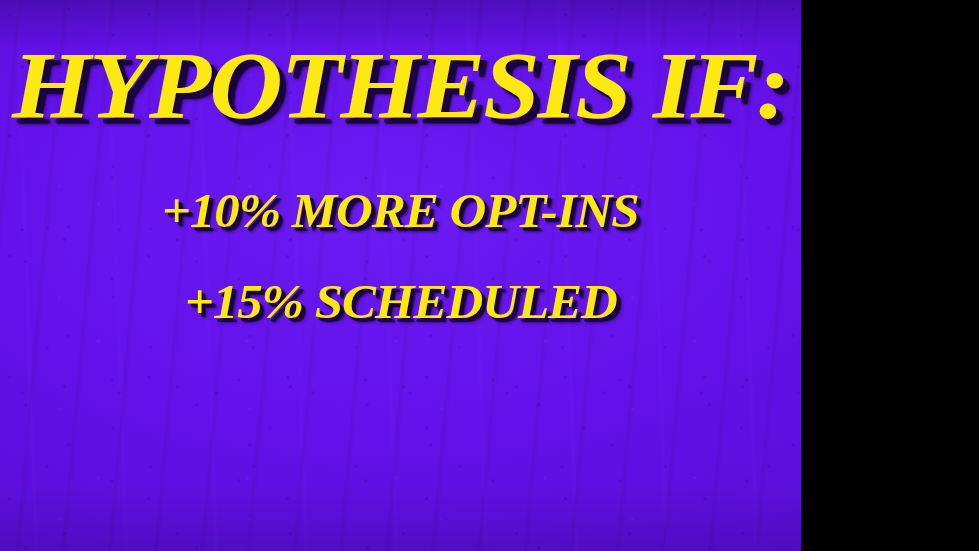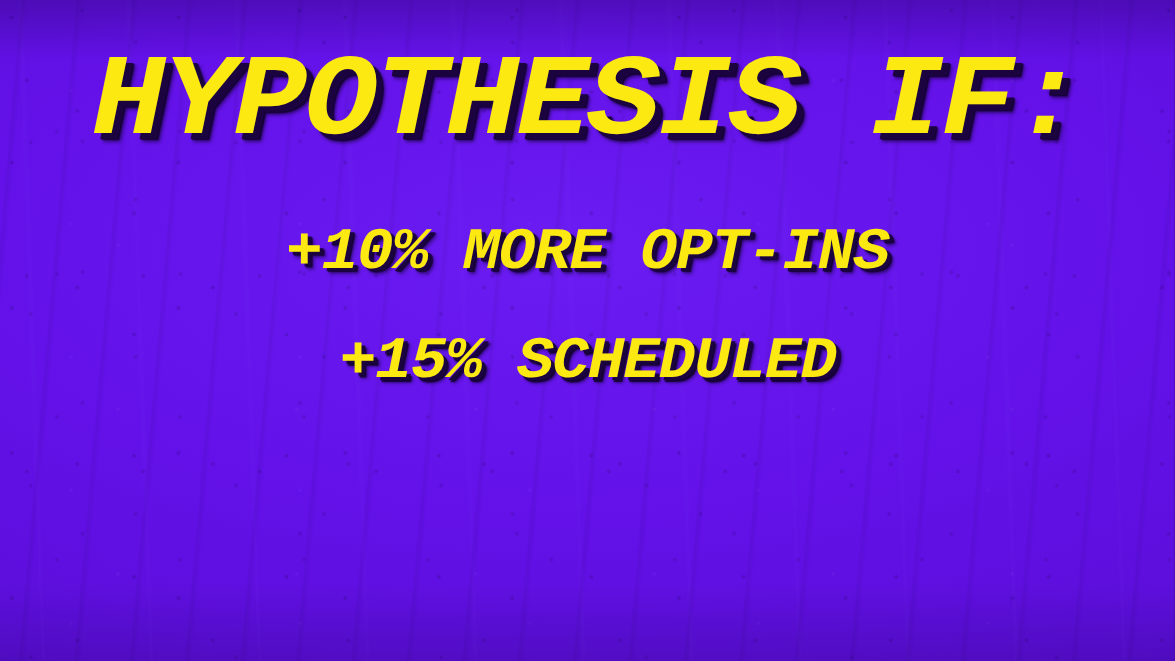--- a/index.html
+++ b/index.html
@@ -3,25 +3,25 @@
 <meta charset="utf-8">
 <title>Hypothesis Slide</title>
 <style>
   html, body {
     margin: 0;
     padding: 0;
     background: #000;
   }
   .slide {
     position: relative;
-    width: 979px;
+    width: 801px;
     height: 551px;
     overflow: hidden;
     background-color: #6311E8;
-    font-family: Liberation Mono, monospace;
+    font-family: Liberation Serif, serif;
   }
 
   
   .bg-base {
     position: absolute;
     inset: 0;
     background:
       radial-gradient(120% 95% at 48% 38%, #6A1CF2 0%, #6311E8 42%, #5B0ED8 78%, #530CCC 100%);
   }
   .bg-streaks {

